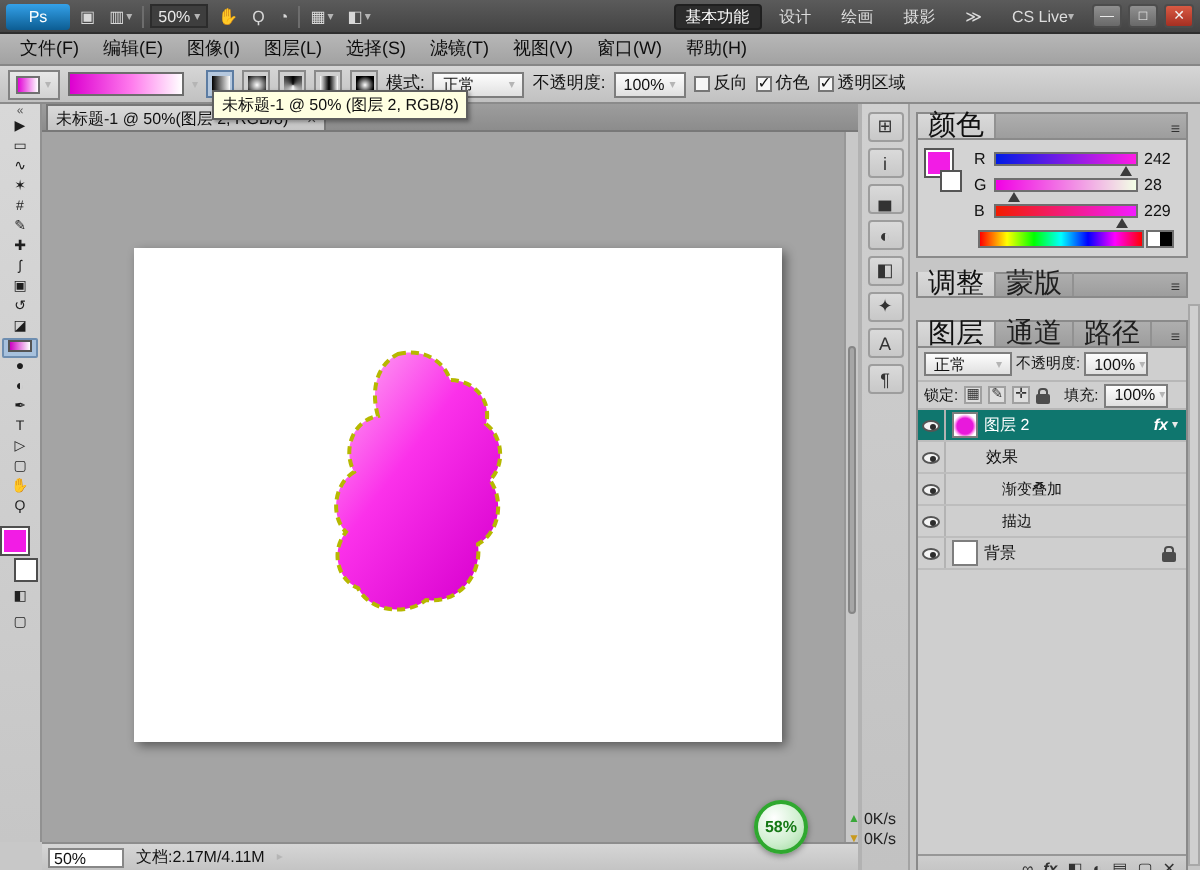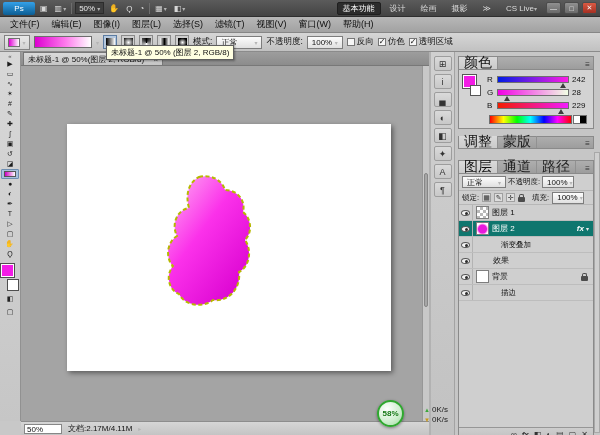--- a/index.html
+++ b/index.html
@@ -409,68 +409,61 @@
             <span class="lock-glyph">✎</span>
             <span class="lock-glyph">✛</span>
             <span class="lockicon"></span>
             <span style="margin-left:4px">填充:</span>
             <div class="select-box" style="width:32px;height:12px">
                 <span>100%</span>
                 <span class="arr">▾</span>
               </div>
           </div>
 
-          <div class="layer-row">
-            <div class="eye-cell">
-                <span class="eye"></span>
-              </div>
-            <div class="thumb checker"></div>
-            <span>图层 1</span>
-          </div>
 
           <div class="layer-row selected">
             <div class="eye-cell">
                 <span class="eye"></span>
               </div>
             <div class="thumb blob"></div>
             <span>图层 2</span>
             <span class="fx-badge">
                 <span>fx</span>
                 <span class="arr" style="color:#e8e8e8">▾</span>
               </span>
           </div>
 
           <div class="layer-row">
             <div class="eye-cell">
                 <span class="eye"></span>
               </div>
-            <span class="indent2">渐变叠加</span>
+            <span class="indent1">效果</span>
           </div>
 
           <div class="layer-row">
             <div class="eye-cell">
                 <span class="eye"></span>
               </div>
-            <span class="indent1">效果</span>
+            <span class="indent2">渐变叠加</span>
           </div>
 
           <div class="layer-row">
             <div class="eye-cell">
                 <span class="eye"></span>
               </div>
+            <span class="indent2">描边</span>
+          </div>
+
+          <div class="layer-row">
+            <div class="eye-cell">
+                <span class="eye"></span>
+              </div>
             <div class="thumb"></div>
             <span>背景</span>
             <span class="lockicon bg-lock"></span>
-          </div>
-
-          <div class="layer-row">
-            <div class="eye-cell">
-                <span class="eye"></span>
-              </div>
-            <span class="indent2">描边</span>
           </div>
 
           <div class="layers-fill"></div>
 
           <div class="panel-footer">
             <span>∞</span>
             <span style="font-style:italic;font-weight:bold">fx</span>
             <span>◧</span>
             <span>◐</span>
             <span>▤</span>

